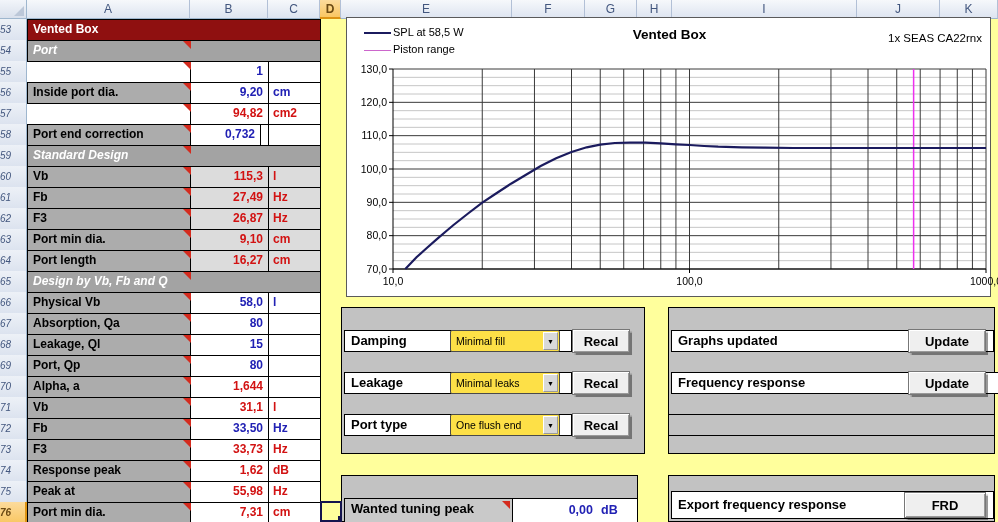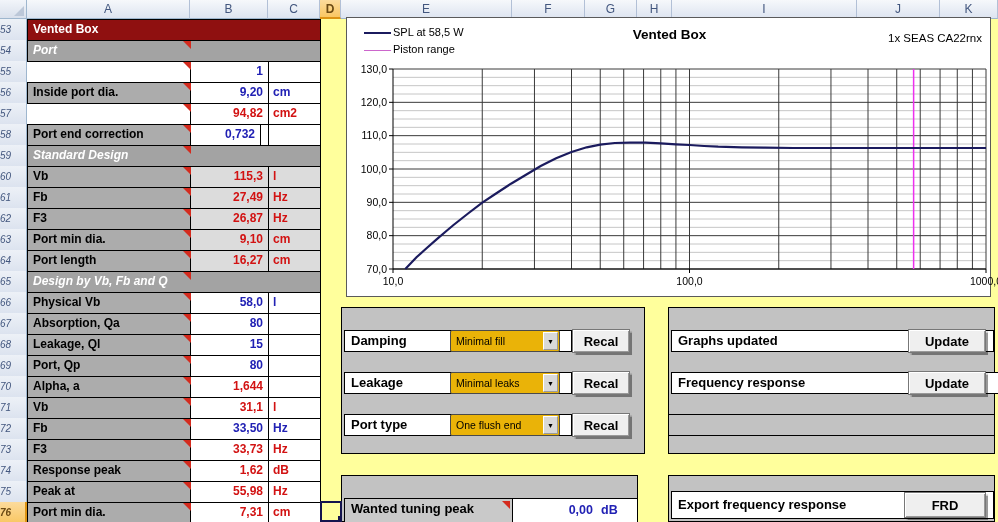--- a/index.html
+++ b/index.html
@@ -51,21 +51,21 @@
   .legline{display:inline-block;width:27px;vertical-align:middle;margin-right:2px;}
 
   
   .panel{position:absolute;background:#C2C2C2;border:1px solid #000;}
   .wstrip{position:absolute;background:#fff;border:1px solid #000;font-size:13px;font-weight:bold;line-height:20px;padding-left:6px;color:#000;}
   .sepline{position:absolute;left:0;width:100%;height:1px;background:#000;}
   .btn3d{position:absolute;background:#EFEFEF;border:1px solid #777;
     box-shadow:inset 1px 1px 0 #fff,inset -1px -1px 0 #999,1.5px 1.5px 1px rgba(0,0,0,.4);
     font-family:"Liberation Sans",sans-serif;font-size:13px;font-weight:bold;color:#000;
     text-align:center;cursor:pointer;padding:0;}
-  .combo{position:absolute;background:#eab308;border:1px solid #4A4A4A;border-radius:2px;height:22px;}
+  .combo{position:absolute;background:#fde047;border:1px solid #4A4A4A;border-radius:2px;height:22px;}
   .combo .txt{position:absolute;left:5px;top:0;font-size:10.5px;line-height:20px;color:#000;white-space:nowrap;}
   .combo .arrowbtn{position:absolute;right:1px;top:1px;bottom:1px;width:15px;background:#D9D9D9;
     border:1px solid #9a9a9a;border-top-color:#fff;border-left-color:#fff;
     font-size:7px;line-height:17px;text-align:center;color:#000;}
 
   
   #activecell{position:absolute;left:320px;top:501px;width:22px;height:21px;background:#FFFF9C;
     border:2px solid #14144E;}
   #activecell .handle{position:absolute;right:-2px;bottom:0px;width:4px;height:4px;background:#14144E;}
 </style>

